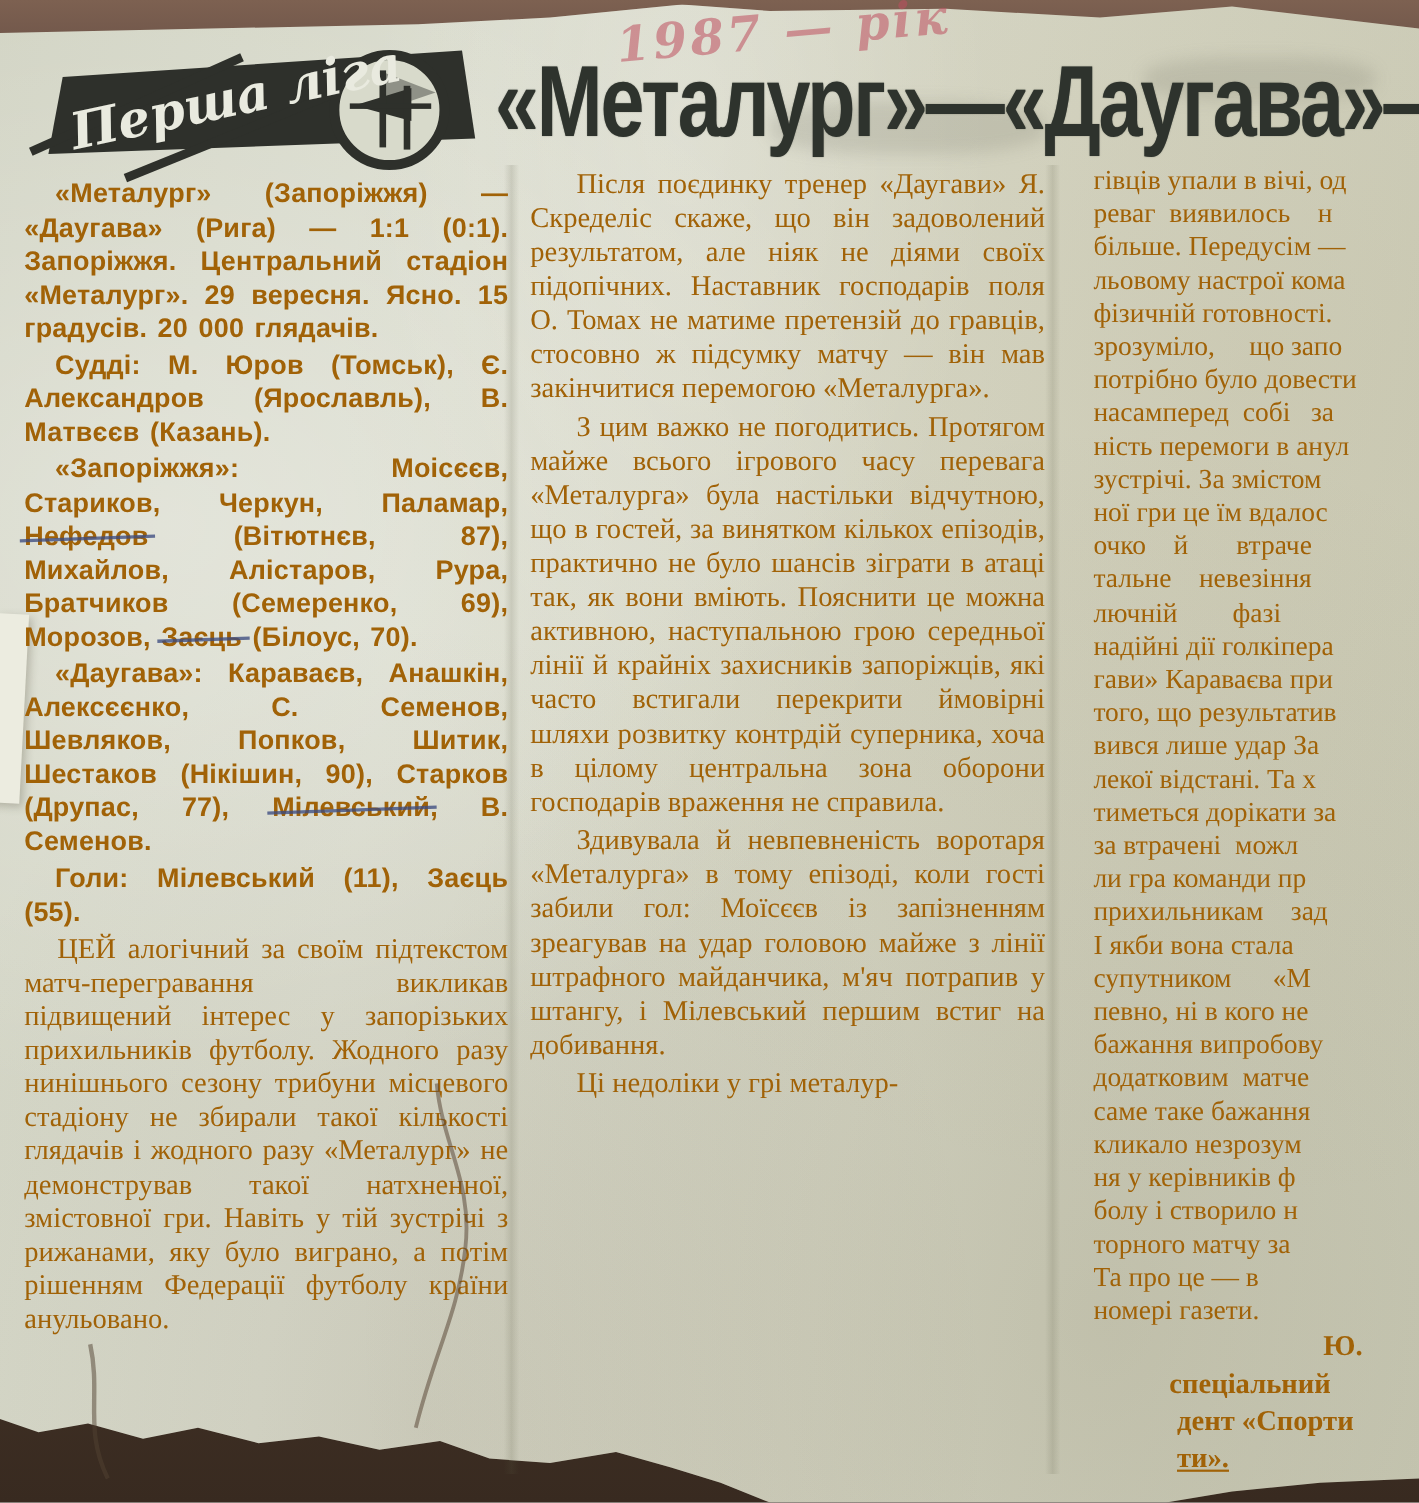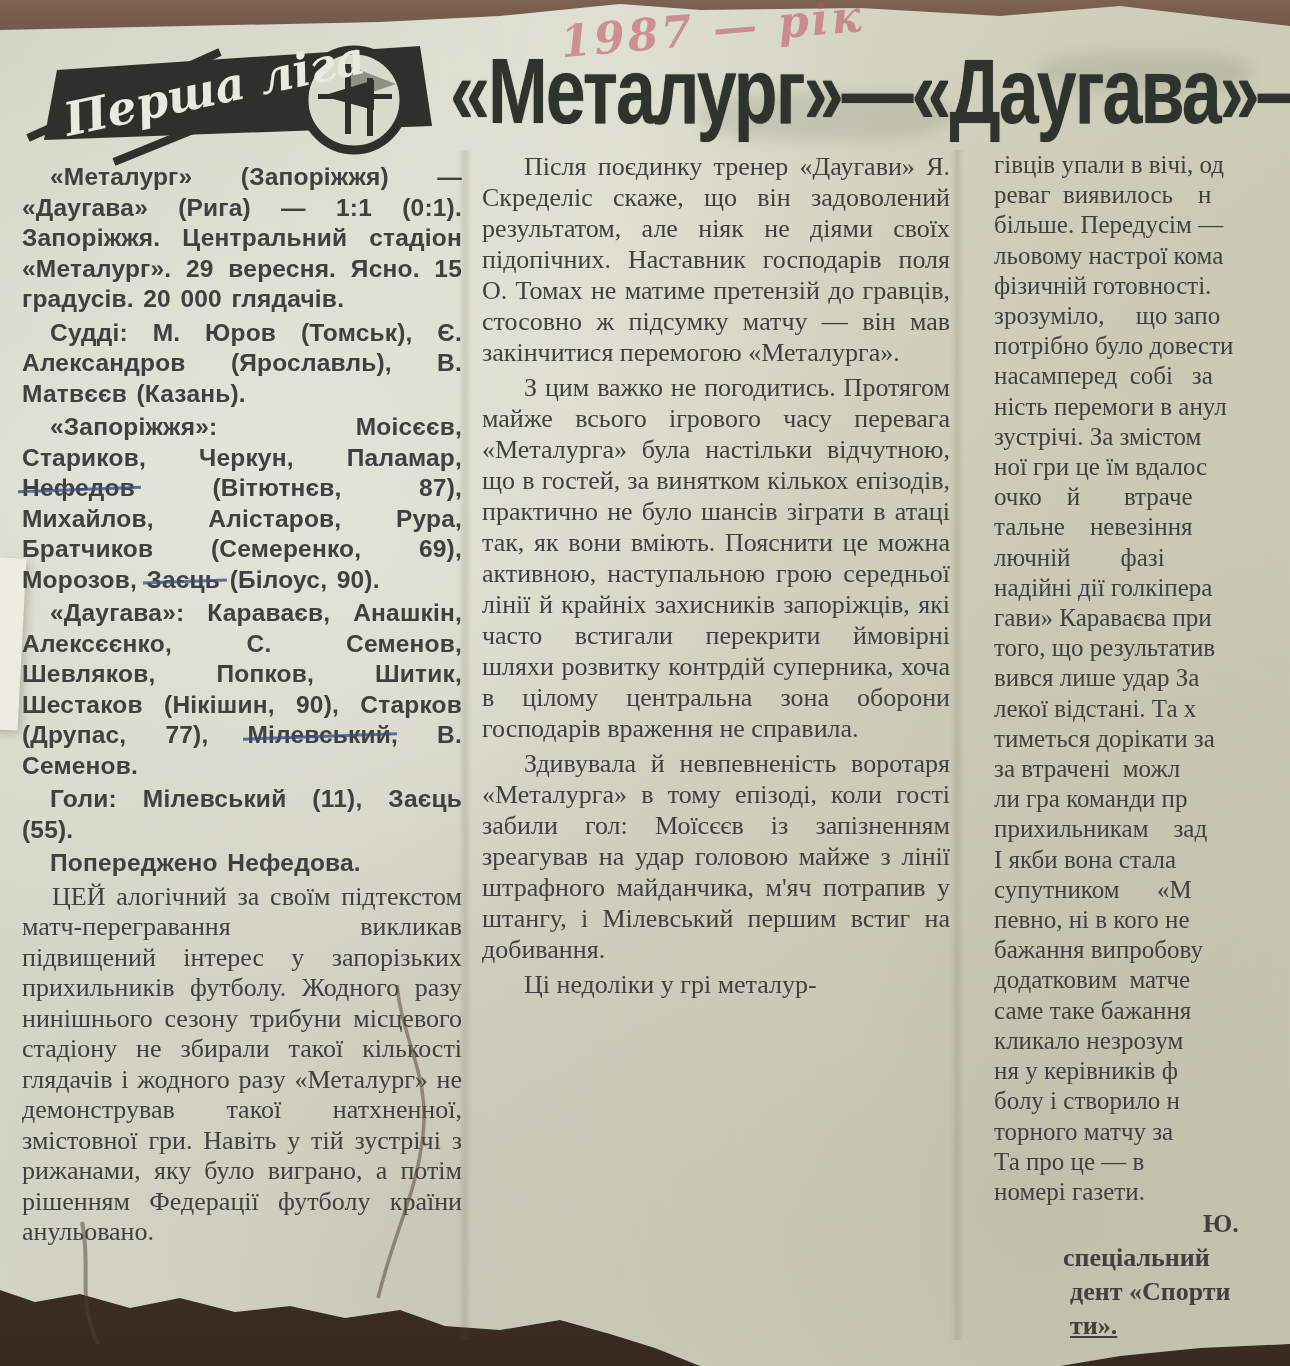--- a/index.html
+++ b/index.html
@@ -44,21 +44,21 @@
   }
   .headline-wrap{position:absolute;left:450px;top:28px;width:840px;height:128px;overflow:hidden;}
   .headline{
     margin:0;white-space:nowrap;
     font:700 74px/104px "Liberation Sans",sans-serif;letter-spacing:-2px;color:#2e332d;
     transform:scale(.97,1.24);transform-origin:left top;
     text-shadow:0 0 1px rgba(46,51,45,.6);
   }
 
   
-  .col{position:absolute;color:#404040;}
+  .col{position:absolute;color:#a16207;}
   .col1{left:22px;top:162px;width:440px;}
   .col2{left:482px;top:150px;width:468px;}
   .col3{left:978px;top:150px;width:312px;height:1216px;overflow:hidden;}
   .lead{
     margin:0 0 3px;font:700 24.5px/30.5px "Liberation Sans",sans-serif;
     text-align:justify;text-indent:28px;letter-spacing:.2px;word-spacing:2.5px;
   }
   .serif{font:400 26px/31px "Liberation Serif",serif;text-align:justify;margin:0 0 3px;}
   .col1 .serif{text-indent:30px;line-height:30.5px;}
   .col2 p{margin:1px 0 4px;text-indent:42px;}
@@ -104,24 +104,23 @@
 
   <div class="year-note">1987 — рік</div>
 
   <div class="headline-wrap">
     <h1 class="headline">«Металург»—«Даугава»—</h1>
   </div>
 
   <div class="col col1">
     <p class="lead">«Металург» (Запоріжжя) — «Даугава» (Рига) — 1:1 (0:1). Запоріжжя. Центральний стадіон «Металург». 29 вересня. Ясно. 15 градусів. 20 000 глядачів.</p>
     <p class="lead">Судді: М. Юров (Томськ), Є. Александров (Ярославль), В. Матвєєв (Казань).</p>
-    <p class="lead"><span>«Запоріжжя»: </span><span>Моісєєв, Стариков, Черкун, Паламар, </span><span class="struck">Нефедов</span><span> (Вітютнєв, 87), Михайлов, Алістаров, Рура, Братчиков (Семеренко, 69), Морозов, </span><span class="struck">Заєць</span><span> (Білоус, 90).</span></p>
+    <p class="lead"><span>«Запоріжжя»: </span><span>Моісєєв, Стариков, Черкун, Паламар, </span><span class="struck">Нефедов</span><span> (Вітютнєв, 87), Михайлов, Алістаров, Рура, Братчиков (Семеренко, 69), Морозов, </span><span class="struck">Заєць</span><span> (Білоус, 70).</span></p>
     <p class="lead"><span>«Даугава»: </span><span>Караваєв, Анашкін, Алексєєнко, С. Семенов, Шевляков, Попков, Шитик, Шестаков (Нікішин, 90), Старков (Друпас, 77), </span><span class="struck">Мілевський</span><span>, В. Семенов.</span></p>
     <p class="lead">Голи: Мілевський (11), Заєць (55).</p>
-    <p class="lead">Попереджено Нефедова.</p>
     <p class="serif">ЦЕЙ алогічний за своїм підтекстом матч-перегравання викликав підвищений інтерес у запорізьких прихильників футболу. Жодного разу нинішнього сезону трибуни місцевого стадіону не збирали такої кількості глядачів і жодного разу «Металург» не демонстрував такої натхненної, змістовної гри. Навіть у тій зустрічі з рижанами, яку було виграно, а потім рішенням Федерації футболу країни анульовано.</p>
   </div>
 
   <div class="col col2 serif">
     <p>Після поєдинку тренер «Даугави» Я. Скределіс скаже, що він задоволений результатом, але ніяк не діями своїх підопічних. Наставник господарів поля О. Томах не матиме претензій до гравців, стосовно ж підсумку матчу — він мав закінчитися перемогою «Металурга».</p>
     <p>З цим важко не погодитись. Протягом майже всього ігрового часу перевага «Металурга» була настільки відчутною, що в гостей, за винятком кількох епізодів, практично не було шансів зіграти в атаці так, як вони вміють. Пояснити це можна активною, наступальною грою середньої лінії й крайніх захисників запоріжців, які часто встигали перекрити ймовірні шляхи розвитку контрдій суперника, хоча в цілому центральна зона оборони господарів враження не справила.</p>
     <p>Здивувала й невпевненість воротаря «Металурга» в тому епізоді, коли гості забили гол: Моїсєєв із запізненням зреагував на удар головою майже з лінії штрафного майданчика, м'яч потрапив у штангу, і Мілевський першим встиг на добивання.</p>
     <p>Ці недоліки у грі металур-</p>
   </div>
 

